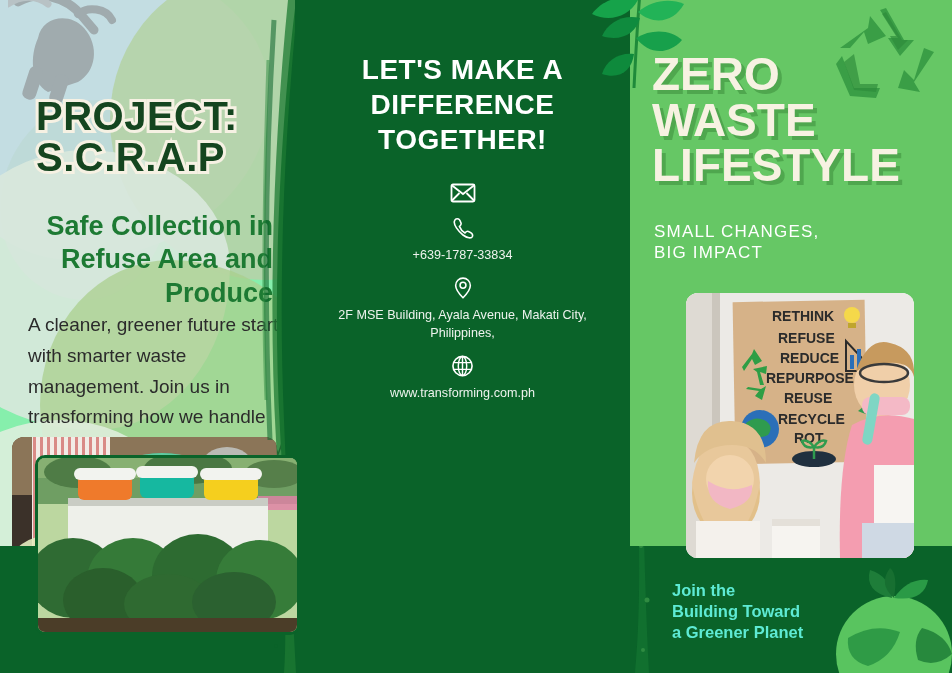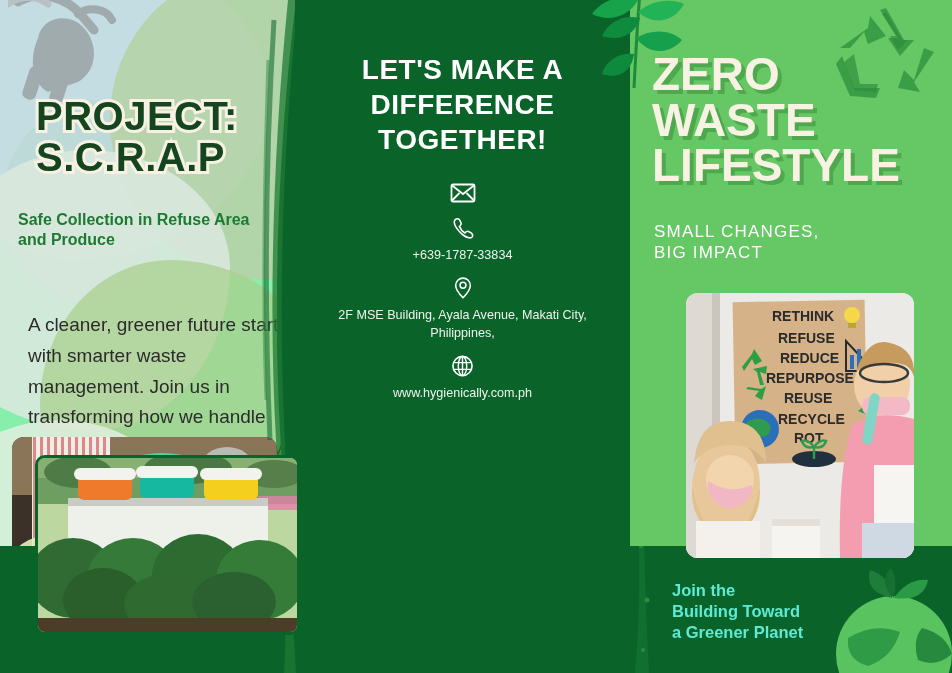--- a/index.html
+++ b/index.html
@@ -99,22 +99,22 @@
   
   #project-title {
     position:absolute; left:36px; top:96px; width:250px;
     color:#14451f; font-size:40px; font-weight:bold; line-height:1.02;
     letter-spacing:.5px;
     -webkit-text-stroke:6px #f6f1e3;
     paint-order:stroke fill;
   }
   #project-sub {
     position:absolute; left:18px; top:210px; width:255px;
-    text-align:left;
-    color:#1d7a33; font-size:16px; font-weight:bold; line-height:1.24;
+    text-align:right;
+    color:#1d7a33; font-size:27px; font-weight:bold; line-height:1.24;
   }
   #project-body {
     position:absolute; left:28px; top:310px; width:262px;
     color:#2b2b2b; font-size:19px; line-height:1.62;
   }
   #photo-waste {
     position:absolute; left:12px; top:437px; width:265px; height:172px;
     border-radius:12px; overflow:hidden; background:#8a7252;
   }
 
@@ -230,21 +230,21 @@
         </svg>
         <div class="contact-text">2F MSE Building, Ayala Avenue, Makati City, Philippines,</div>
       </div>
 
       <div class="contact-row">
         <svg class="contact-icon" width="23" height="23" viewBox="0 0 23 23">
           <circle cx="11.5" cy="11.5" r="10" fill="none" stroke="#fff" stroke-width="1.7"></circle>
           <ellipse cx="11.5" cy="11.5" rx="4.4" ry="10" fill="none" stroke="#fff" stroke-width="1.5"></ellipse>
           <path d="M1.8,8 H21.2 M1.8,15 H21.2 M11.5,1.5 V21.5" stroke="#fff" stroke-width="1.5" fill="none"></path>
         </svg>
-        <div class="contact-text">www.hygienically.com.ph</div>
+        <div class="contact-text">www.transforming.com.ph</div>
       </div>
     </div>
   </div>
 
   <div id="photo-bins">
     <svg viewBox="0 0 259 174" width="259" height="174" preserveAspectRatio="none">
       <rect width="259" height="174" fill="#bcd7a0"></rect>
       <rect width="259" height="46" fill="#6f9e63"></rect>
       <rect y="0" width="259" height="20" fill="#87b072"></rect>
       <ellipse cx="40" cy="14" rx="34" ry="16" fill="#4f7c46"></ellipse>

